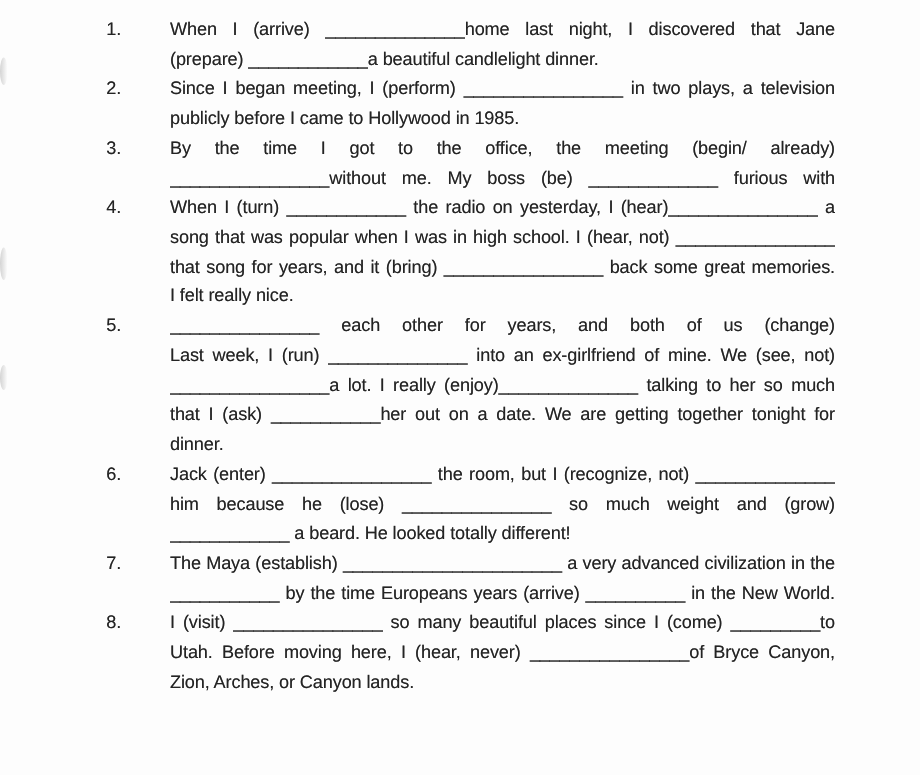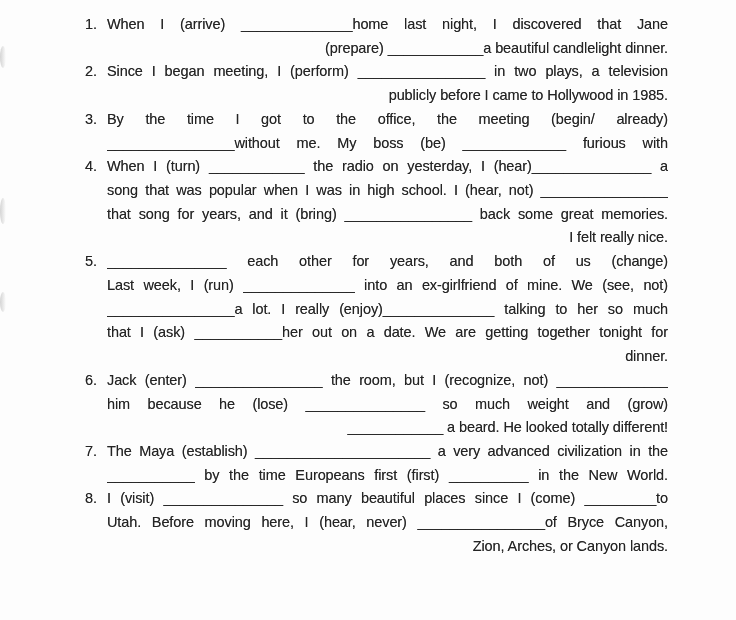--- a/index.html
+++ b/index.html
@@ -29,26 +29,26 @@
     list-style: none;
   }
   .item { display: flex; align-items: flex-start; }
   .num {
     flex: 0 0 22px;
     width: 22px;
     height: var(--lh);
     line-height: var(--lh);
     overflow: hidden;
   }
-  .lines { width: 561px; }
+  .lines { width: 561px; margin-left: 29px; }
   .line {
     height: var(--lh);
     line-height: var(--lh);
     overflow: hidden;
-    text-align: right;
+    text-align: left;
   }
   .line.j {
     text-align: justify;
     text-align-last: justify;
   }
   .line.j::after {
     content: "";
     display: inline-block;
     width: 100%;
     height: 0;
@@ -126,21 +126,21 @@
         <div class="line j">Jack (enter) ________________ the room, but I (recognize, not) ______________</div>
         <div class="line j">him because he (lose) _______________ so much weight and (grow)</div>
         <div class="line">____________ a beard. He looked totally different!</div>
       </div>
     </li>
 
     <li class="item">
       <span class="num">7.</span>
       <div class="lines">
         <div class="line j">The Maya (establish) ______________________ a very advanced civilization in the</div>
-        <div class="line j">___________ by the time Europeans first  (first) __________ in the New World.</div>
+        <div class="line j">___________ by the time Europeans years  (arrive) __________ in the New World.</div>
       </div>
     </li>
 
     <li class="item">
       <span class="num">8.</span>
       <div class="lines">
         <div class="line j">I (visit) _______________ so many beautiful places since I (come) _________to</div>
         <div class="line j">Utah.  Before moving here, I (hear, never) ________________of Bryce Canyon,</div>
         <div class="line">Zion, Arches, or Canyon lands.</div>
       </div>

